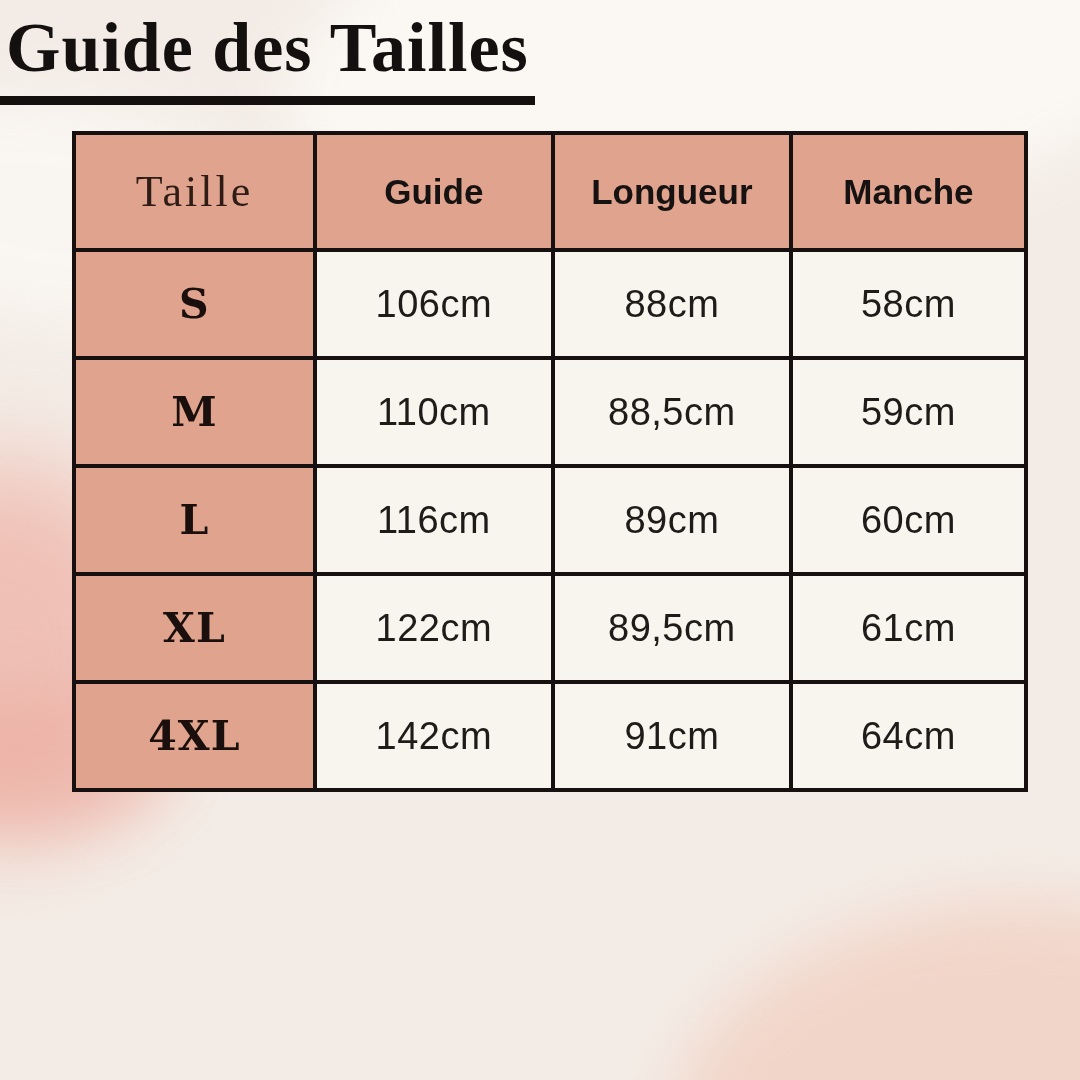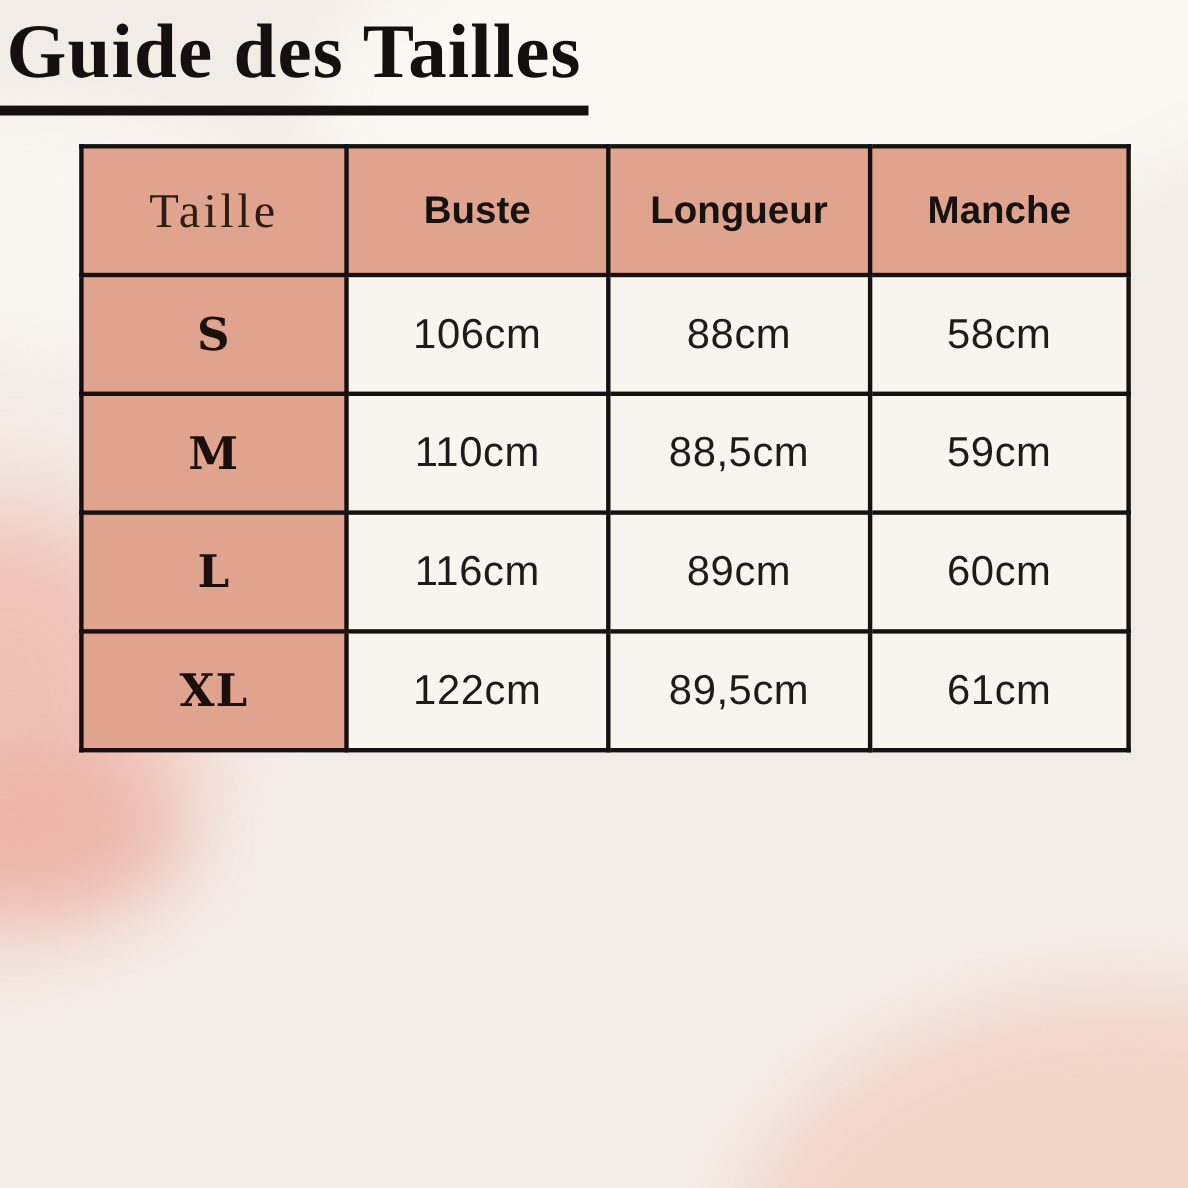--- a/index.html
+++ b/index.html
@@ -151,21 +151,21 @@
   <table class="size-guide">
     <colgroup>
       <col style="width:25.3%">
       <col style="width:25.0%">
       <col style="width:25.0%">
       <col style="width:24.7%">
     </colgroup>
     <thead>
       <tr class="header-row">
         <th class="th-taille">Taille</th>
-        <th class="th-measure">Buste</th>
+        <th class="th-measure">Guide</th>
         <th class="th-measure">Longueur</th>
         <th class="th-measure">Manche</th>
       </tr>
     </thead>
     <tbody>
       <tr class="data-row">
         <td class="size-cell">S</td>
         <td class="value-cell">106cm</td>
         <td class="value-cell">88cm</td>
         <td class="value-cell">58cm</td>
@@ -181,15 +181,21 @@
         <td class="value-cell">116cm</td>
         <td class="value-cell">89cm</td>
         <td class="value-cell">60cm</td>
       </tr>
       <tr class="data-row">
         <td class="size-cell">XL</td>
         <td class="value-cell">122cm</td>
         <td class="value-cell">89,5cm</td>
         <td class="value-cell">61cm</td>
       </tr>
+      <tr class="data-row">
+        <td class="size-cell">4XL</td>
+        <td class="value-cell">142cm</td>
+        <td class="value-cell">91cm</td>
+        <td class="value-cell">64cm</td>
+      </tr>
     </tbody>
   </table>
 </div>
 
 </body></html>

